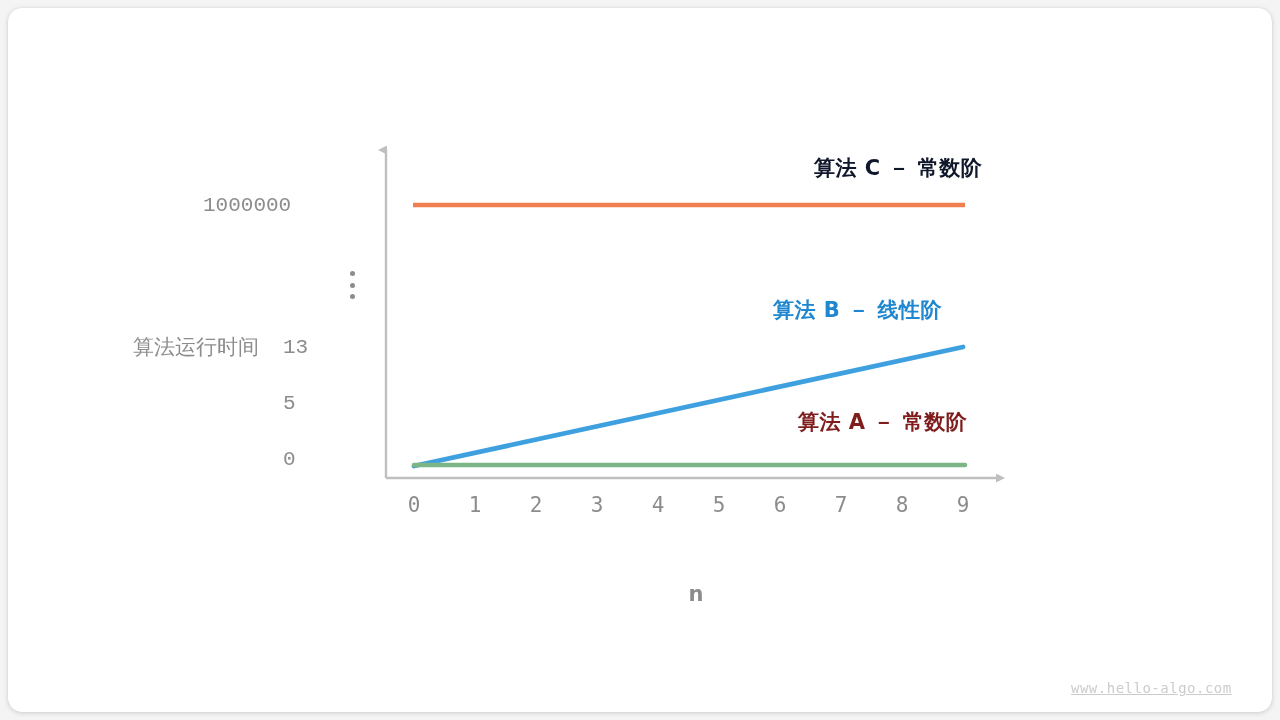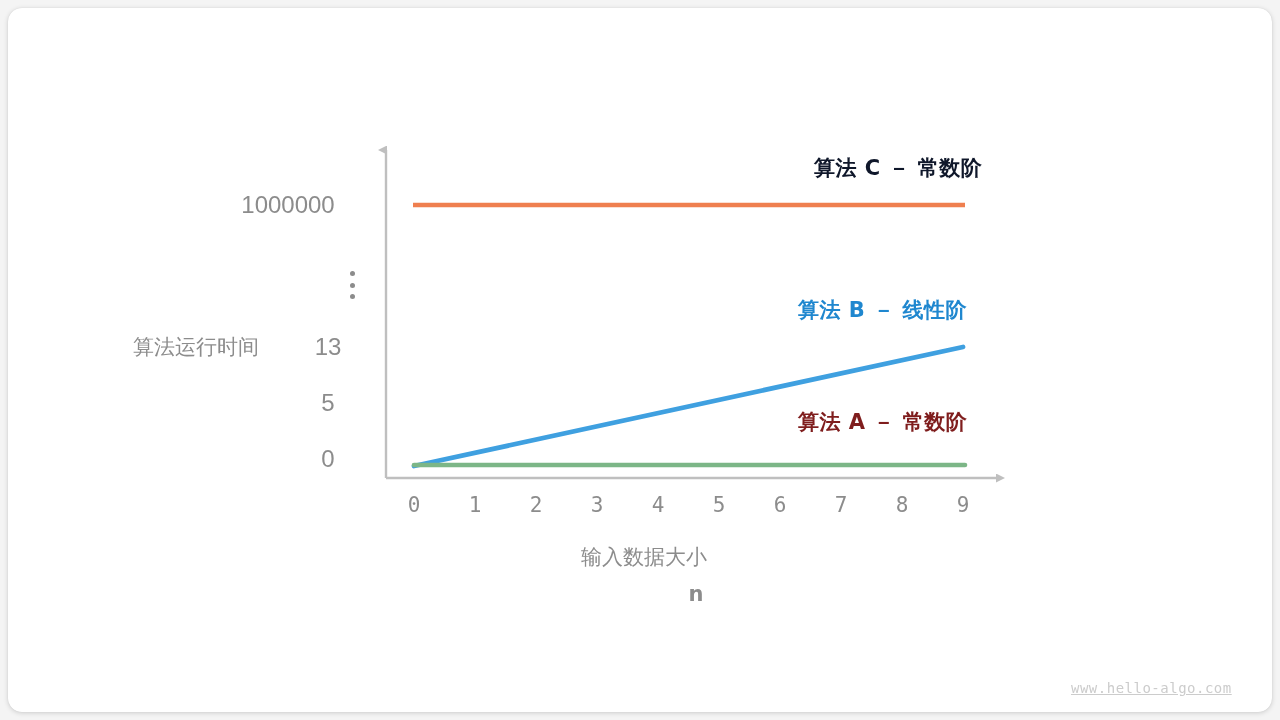--- a/index.html
+++ b/index.html
@@ -43,24 +43,24 @@
 
   
   .lbl {
     position: absolute;
     color: #8c8c8c;
     white-space: pre;
     line-height: 1;
   }
 
   .ytick {
-    font-family: Liberation Sans, sans-serif;
-    font-size: 24px;
+    font-family: Liberation Mono, monospace;
+    font-size: 21px;
     color: #8c8c8c;
-    text-align: center;
+    text-align: left;
     transform: translateY(-50%);
   }
 
   .xtick {
     font-family: "DejaVu Sans Mono", monospace;
     font-size: 21px;
     color: #8c8c8c;
     text-align: center;
     transform: translateX(-50%);
   }
@@ -174,25 +174,24 @@
     <div class="lbl xtick" style="left:467px; top:487px;">1</div>
     <div class="lbl xtick" style="left:528px; top:487px;">2</div>
     <div class="lbl xtick" style="left:589px; top:487px;">3</div>
     <div class="lbl xtick" style="left:650px; top:487px;">4</div>
     <div class="lbl xtick" style="left:711px; top:487px;">5</div>
     <div class="lbl xtick" style="left:772px; top:487px;">6</div>
     <div class="lbl xtick" style="left:833px; top:487px;">7</div>
     <div class="lbl xtick" style="left:894px; top:487px;">8</div>
     <div class="lbl xtick" style="left:955px; top:487px;">9</div>
 
-    <div class="lbl axis-title" style="left:573px; top:539px; width:230px;">输入数据大小</div>
     <div class="lbl axis-title-sub" style="left:573px; top:576px; width:230px;">n</div>
 
     <div class="series-label" style="left:806px; top:150px; color:#0f172a;">算法 C － 常数阶</div>
 
-    <div class="series-label" style="left:790px; top:292px; color:#1f87cf;">算法 B － 线性阶</div>
+    <div class="series-label" style="left:765px; top:292px; color:#1f87cf;">算法 B － 线性阶</div>
 
     <div class="series-label" style="left:790px; top:404px; color:#7f1d1d;">算法 A － 常数阶</div>
 
     <div class="watermark" style="left:1063px; top:672px;text-decoration:underline;">www.hello-algo.com</div>
 
   </div>
 </div>
 
 </body></html>

